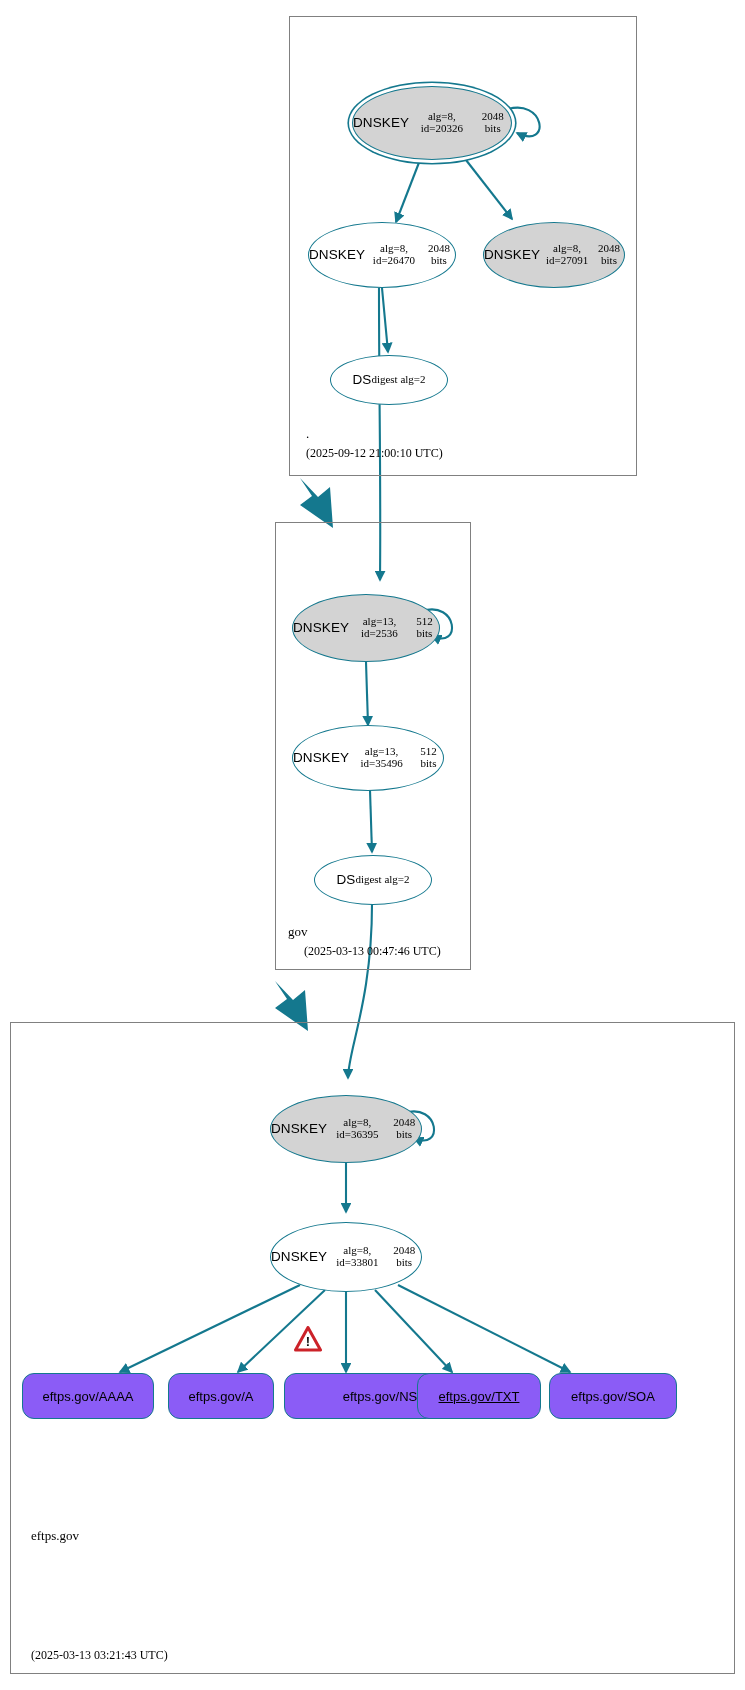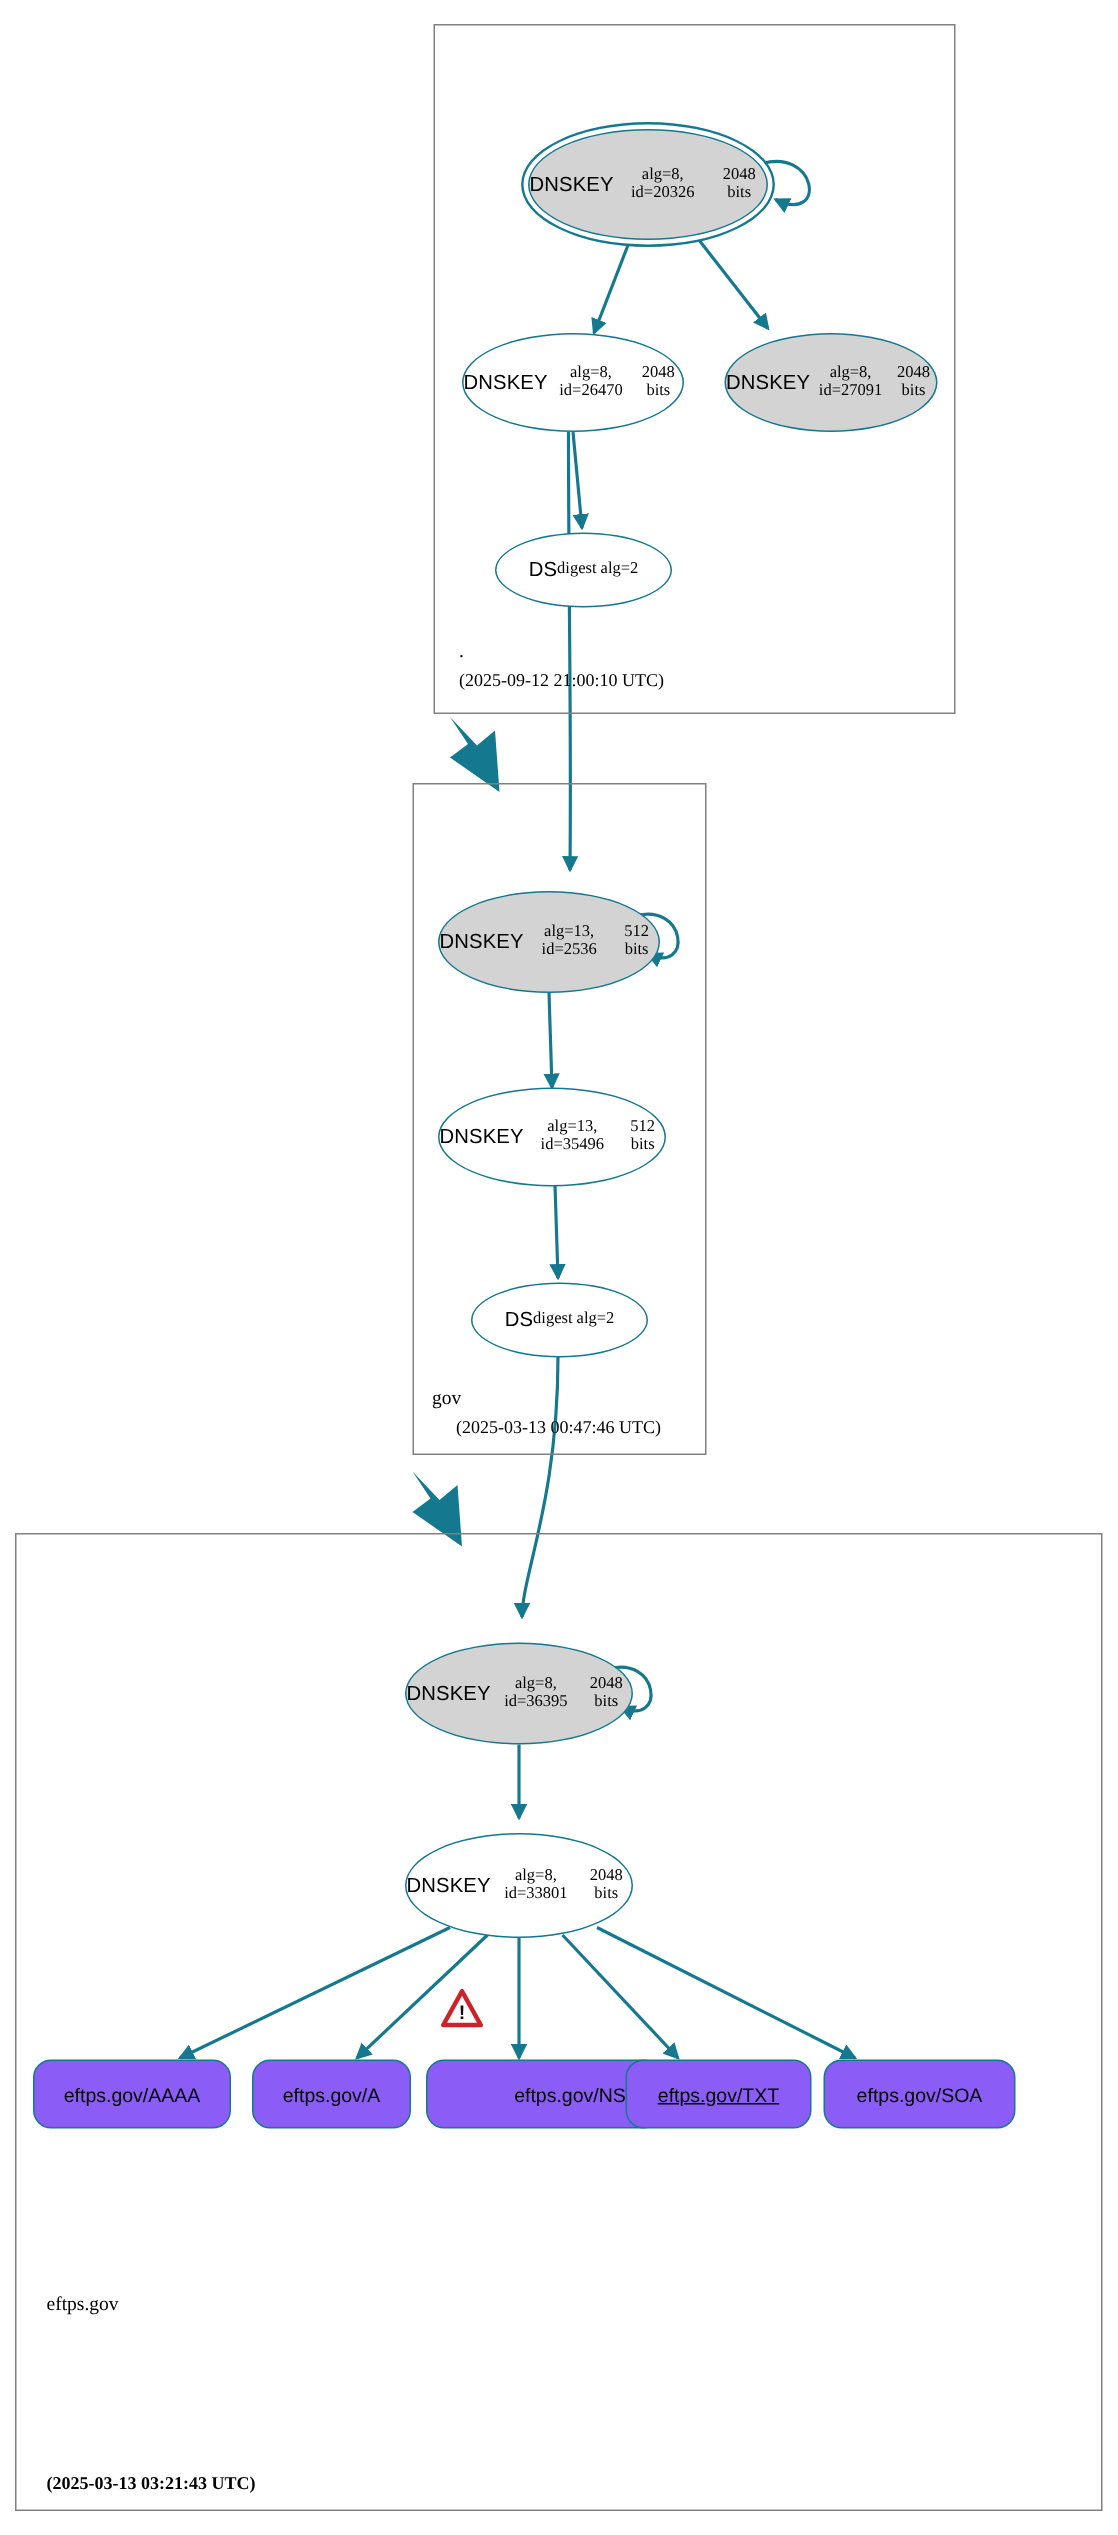--- a/index.html
+++ b/index.html
@@ -78,21 +78,21 @@
 <div class="zone-box" style="left:289px;top:16px;width:348px;height:460px;"></div>
 <div class="zone-label zone-name" style="left:306px;top:426px;">.</div>
 <div class="zone-label zone-time" style="left:306px;top:446px;">(2025-09-12 21:00:10 UTC)</div>
 
 <div class="zone-box" style="left:275px;top:522px;width:196px;height:448px;"></div>
 <div class="zone-label zone-name" style="left:288px;top:924px;">gov</div>
 <div class="zone-label zone-time" style="left:304px;top:944px;">(2025-03-13 00:47:46 UTC)</div>
 
 <div class="zone-box" style="left:10px;top:1022px;width:725px;height:652px;"></div>
 <div class="zone-label zone-name" style="left:31px;top:1528px;">eftps.gov</div>
-<div class="zone-label zone-time" style="left:31px;top:1648px;font-weight:bold;">(2025-03-13 03:21:43 UTC)</div>
+<div class="zone-label zone-time" style="left:31px;top:1648px;">(2025-03-13 03:21:43 UTC)</div>
 
 <div class="node ellipse gray anchor" style="left:352px;top:86px;width:160px;height:74px;">
   <div class="n-title">DNSKEY</div>
   <div class="n-sub">alg=8, id=20326</div>
   <div class="n-sub">2048 bits</div>
 </div>
 
 <div class="node ellipse white" style="left:308px;top:222px;width:148px;height:66px;">
   <div class="n-title">DNSKEY</div>
   <div class="n-sub">alg=8, id=26470</div>

